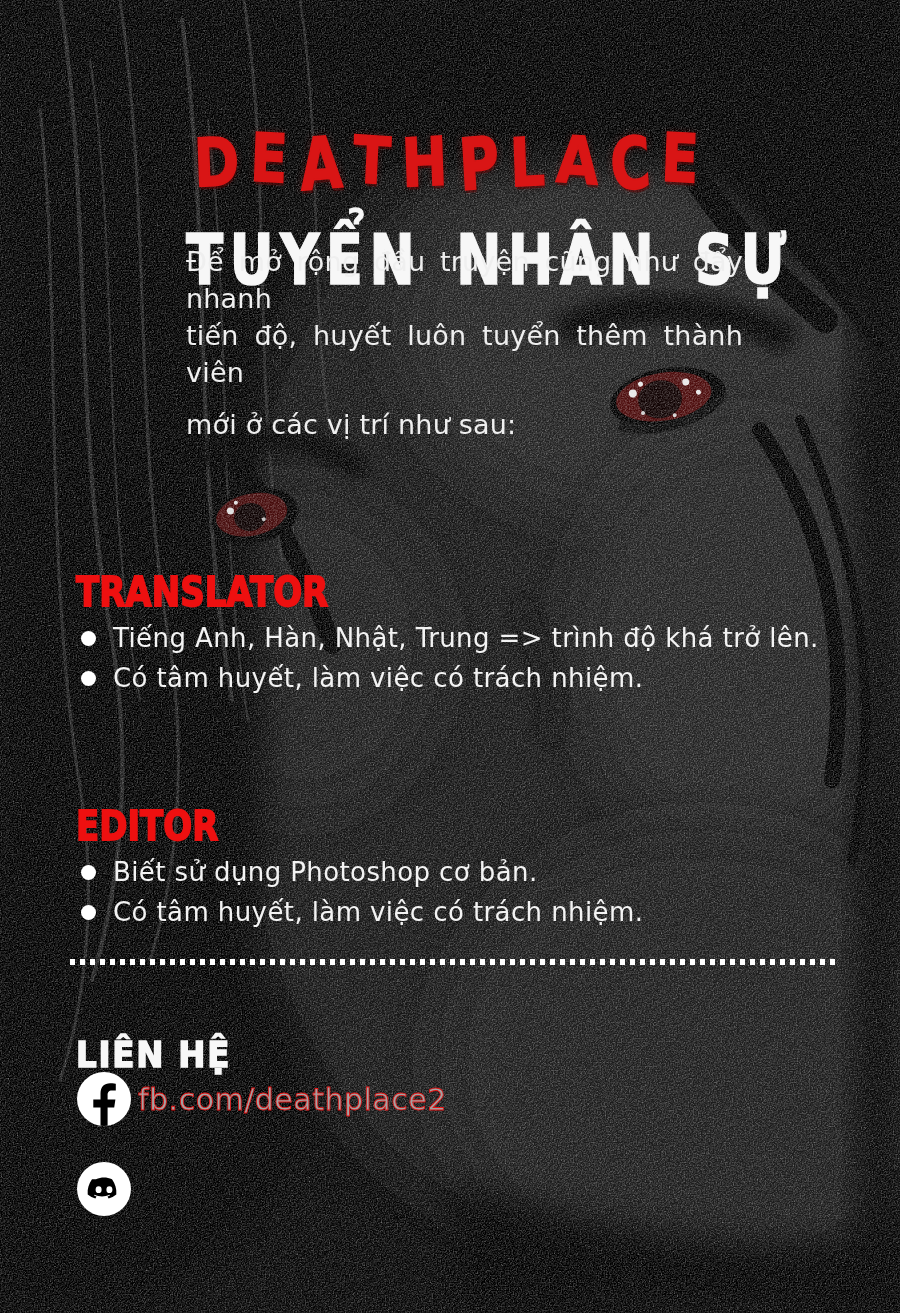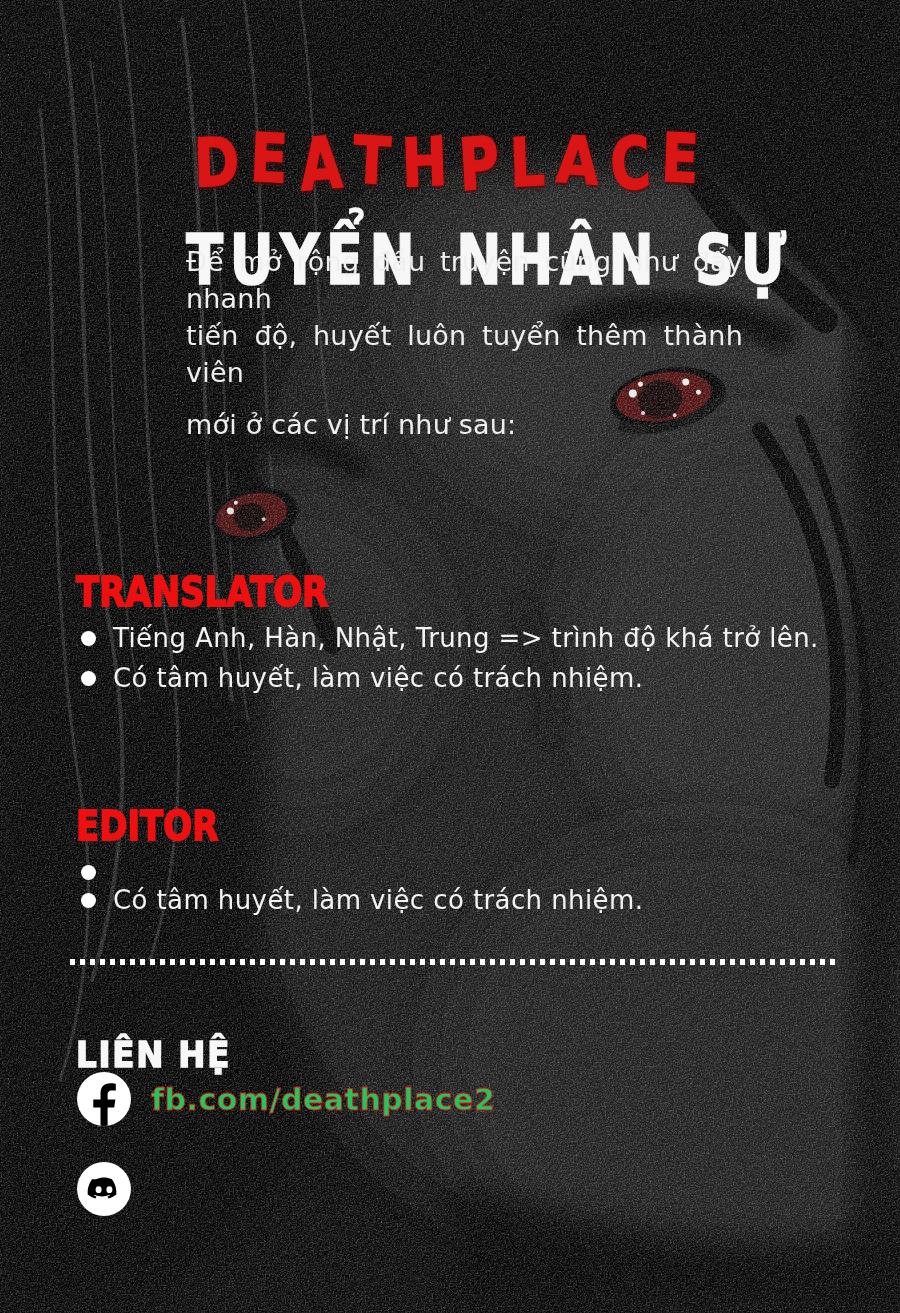--- a/index.html
+++ b/index.html
@@ -114,24 +114,24 @@
     white-space: nowrap;
     transform: scaleX(0.9);
     transform-origin: 0 0;
     -webkit-text-stroke: 1.6px #f7f7f7;
   }
   .link-row { display: flex; align-items: center; height: 56px; }
   .fb-row { left: 76px; top: 1071px; }
   .dc-row { left: 76px; top: 1161px; }
   .link-icon { width: 56px; height: 56px; flex: 0 0 auto; display: block; }
   .link-text {
-    margin-left: 19px;
+    margin-left: 6px;
     font-size: 30px;
-    font-weight: bold;
-    color: #22c55e;
+    font-weight: normal;
+    color: #a3a3a3;
     letter-spacing: 0.5px;
     white-space: nowrap;
     -webkit-text-stroke: 0.8px #e81212;
   }
 </style>
 </head>
 <body>
 
 <div class="page">
 
@@ -239,20 +239,21 @@
         <span class="btext">Có tâm huyết, làm việc có trách nhiệm.</span>
       </li>
     </ul>
   </section>
 
   <section class="layer sec-editor">
     <div class="role-heading">EDITOR</div>
     <ul class="bullets">
       <li>
         <span class="dot"></span>
+        <span class="btext">Biết sử dụng Photoshop cơ bản.</span>
       </li>
       <li>
         <span class="dot"></span>
         <span class="btext">Có tâm huyết, làm việc có trách nhiệm.</span>
       </li>
     </ul>
   </section>
 
   <div class="layer divider"></div>
 

